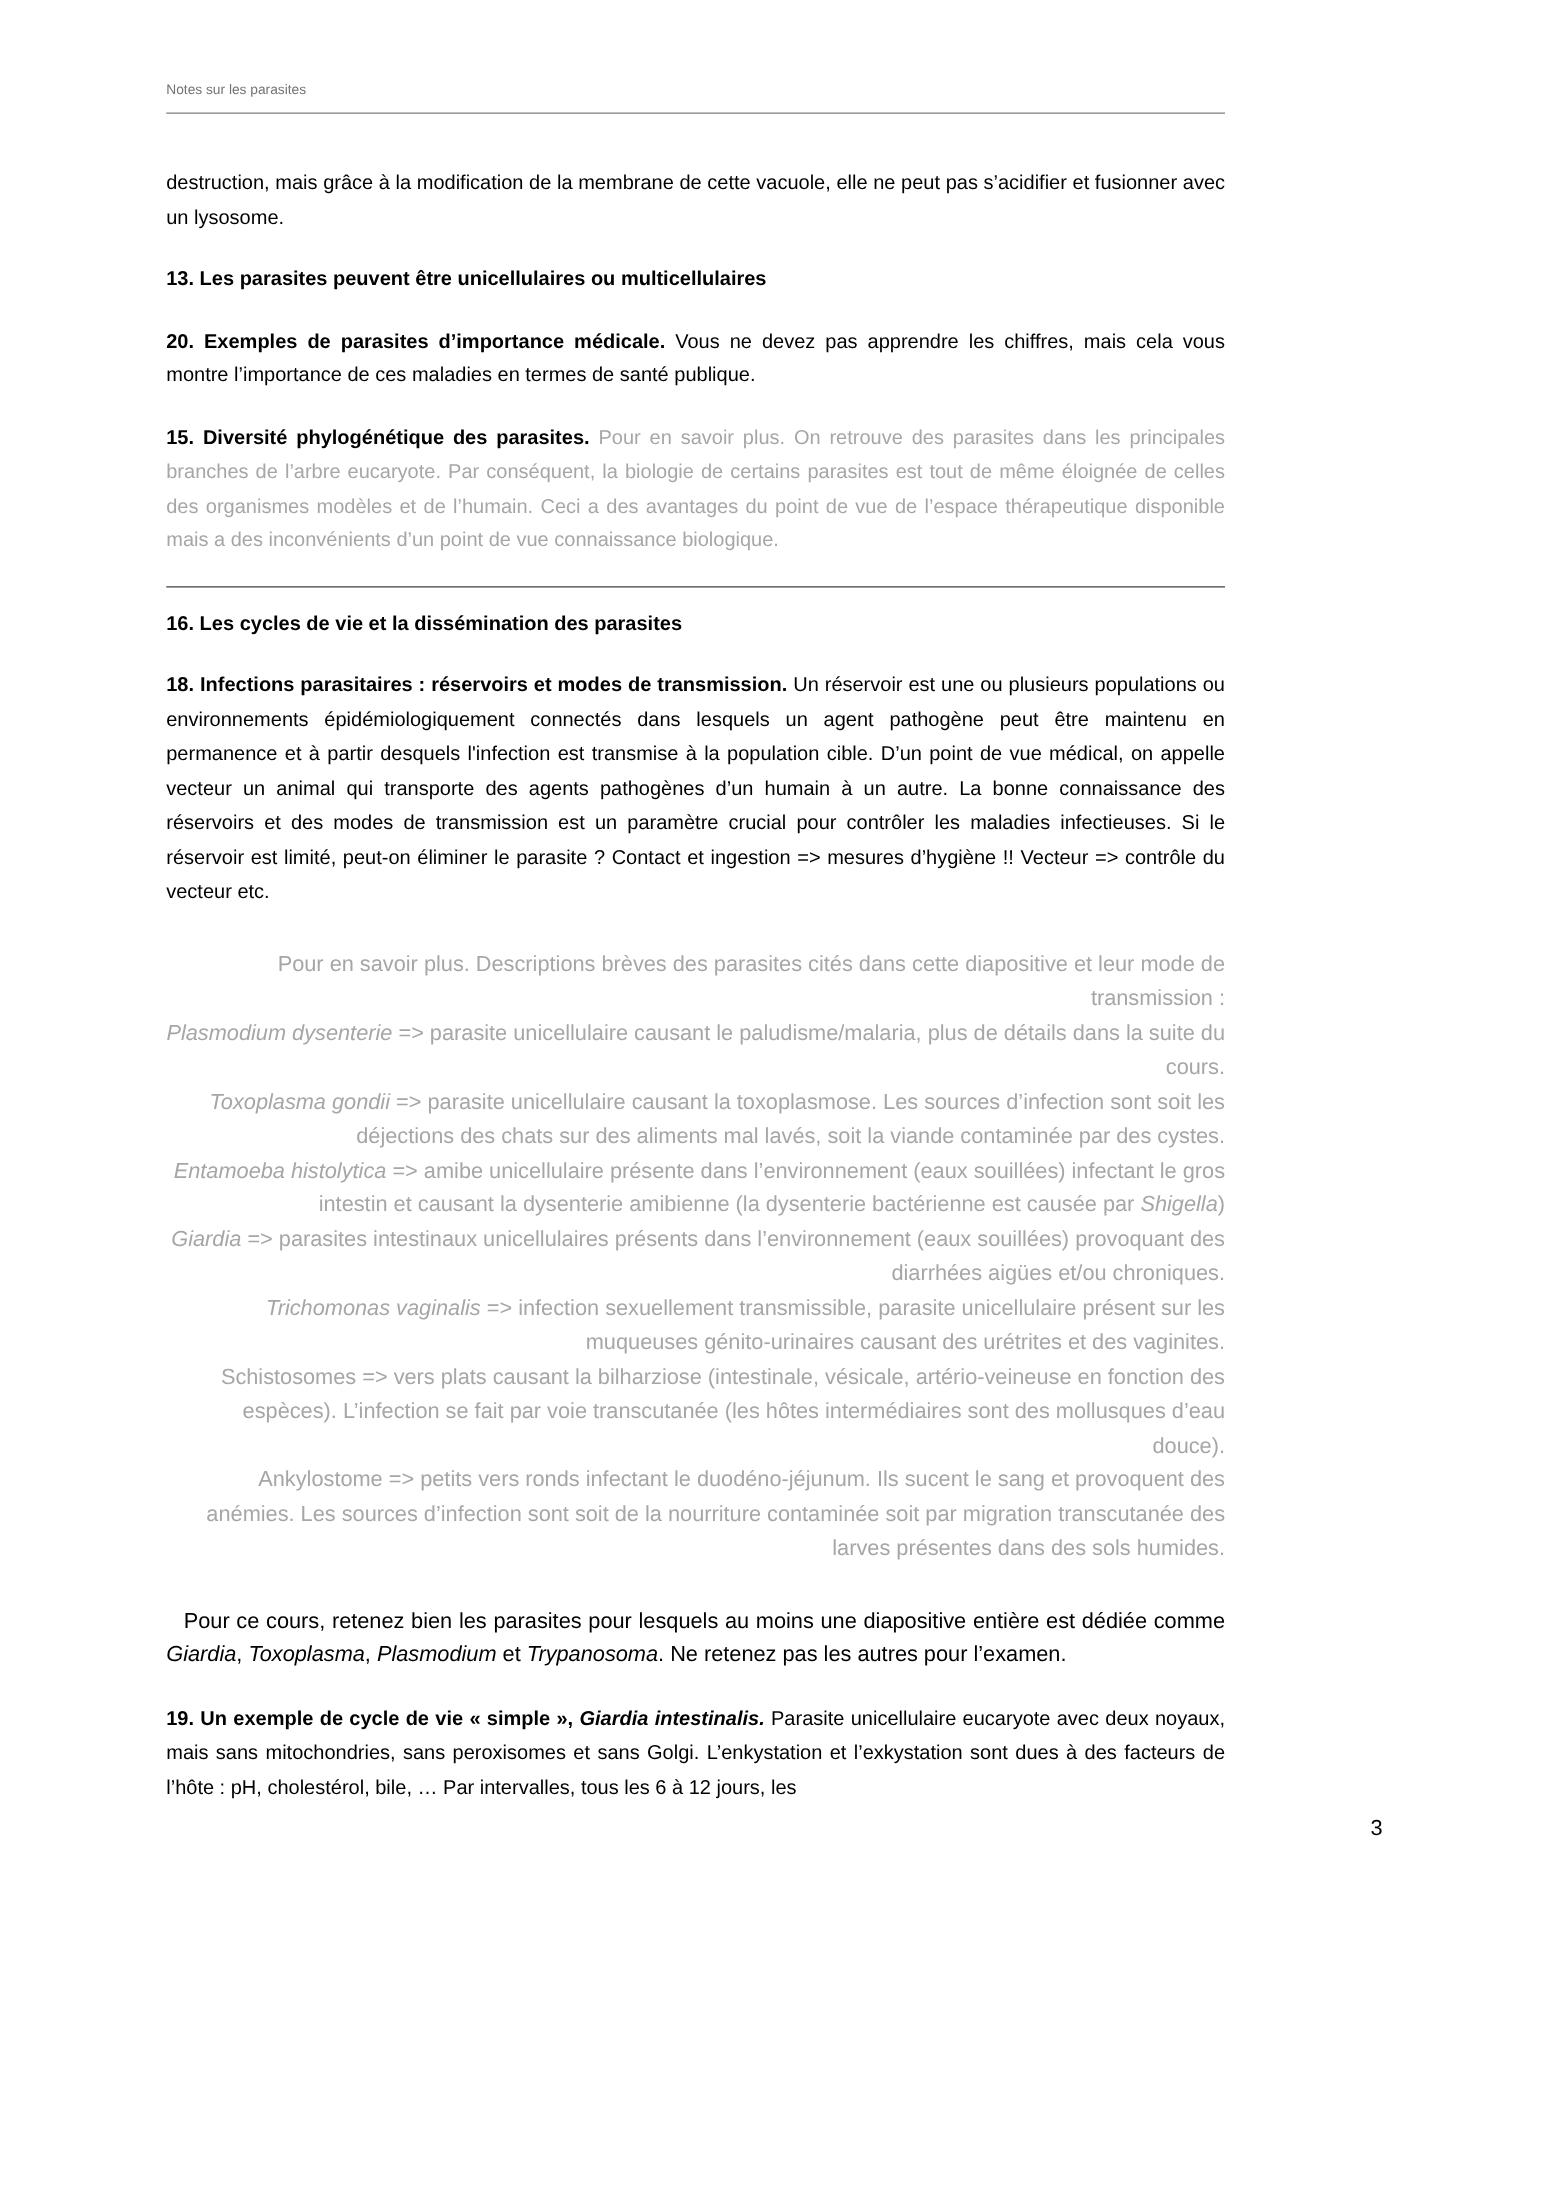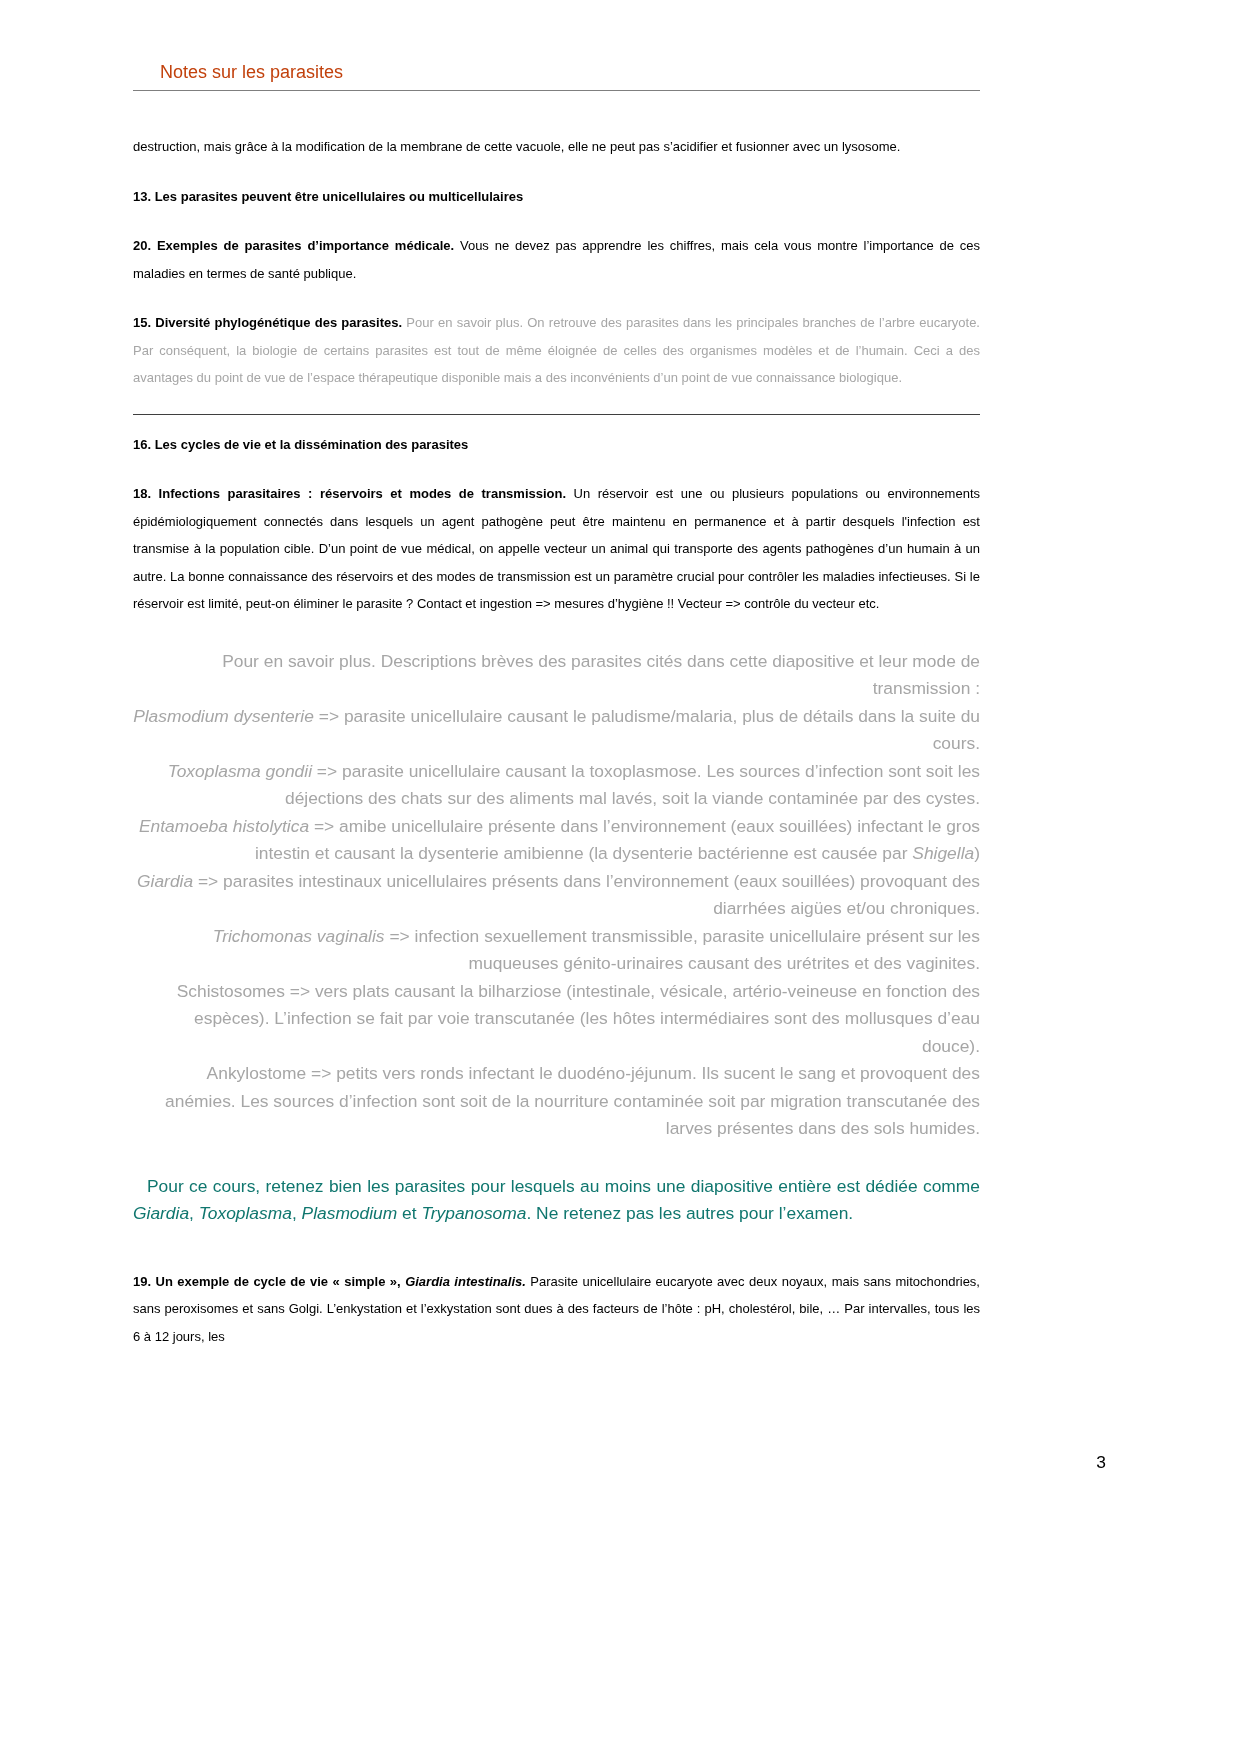--- a/index.html
+++ b/index.html
@@ -22,39 +22,38 @@
     box-sizing: border-box;
     padding: 0;
   }
   .header {
     position: absolute;
     left: 133px;
     top: 60px;
     width: 847px;
   }
   .header-title {
-    font-size: 18px;
+    font-size: 11px;
     line-height: 24px;
-    color: #c2410c;
+    color: #737373;
     padding-bottom: 6px;
-    margin-left: 27px;
   }
   .header-rule {
     border-bottom: 1.6px solid #7f7f7f;
     width: 847px;
   }
   .content {
     position: absolute;
     left: 133px;
     top: 133px;
     width: 847px;
   }
   p {
     margin: 0 0 22px 0;
-    font-size: 13px;
+    font-size: 16px;
     line-height: 27.5px;
     text-align: justify;
     color: #000000;
     hyphens: none;
   }
   .b { font-weight: bold; }
   .i { font-style: italic; }
   .bi { font-weight: bold; font-style: italic; }
   .gray { color: #a6a6a6; }
   .section-rule {
@@ -64,25 +63,25 @@
   }
   .block-gray {
     margin: 0 0 22px 0;
     font-size: 17.4px;
     line-height: 27.5px;
     text-align: justify;
     color: #a6a6a6;
   }
   .block-gray .line { display: block; text-align: right; }
   .block-red {
-    margin: 0 0 40px 0;
+    margin: 0 0 24px 0;
     font-size: 17.4px;
     line-height: 27.5px;
     text-align: justify;
-    color: #0f766e;
+    color: #000000;
     text-indent: 14px;
   }
   .no-just { text-align: left; }
   .page-number {
     position: absolute;
     right: 135px;
     top: 1452px;
     font-size: 17.4px;
     color: #000000;
   }

